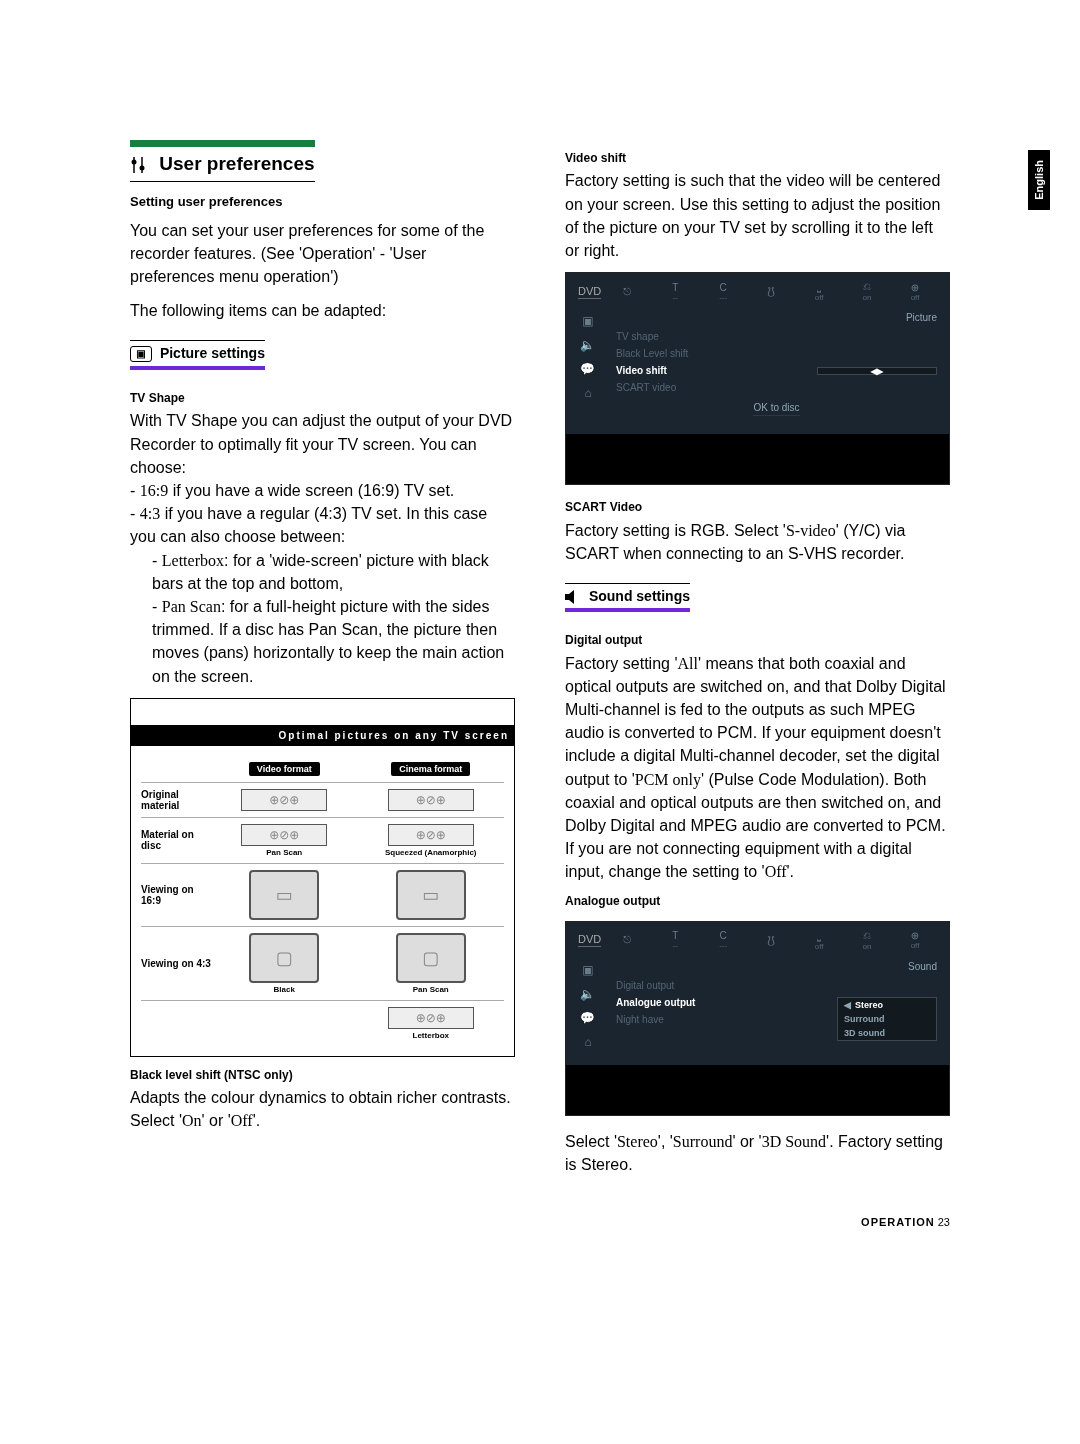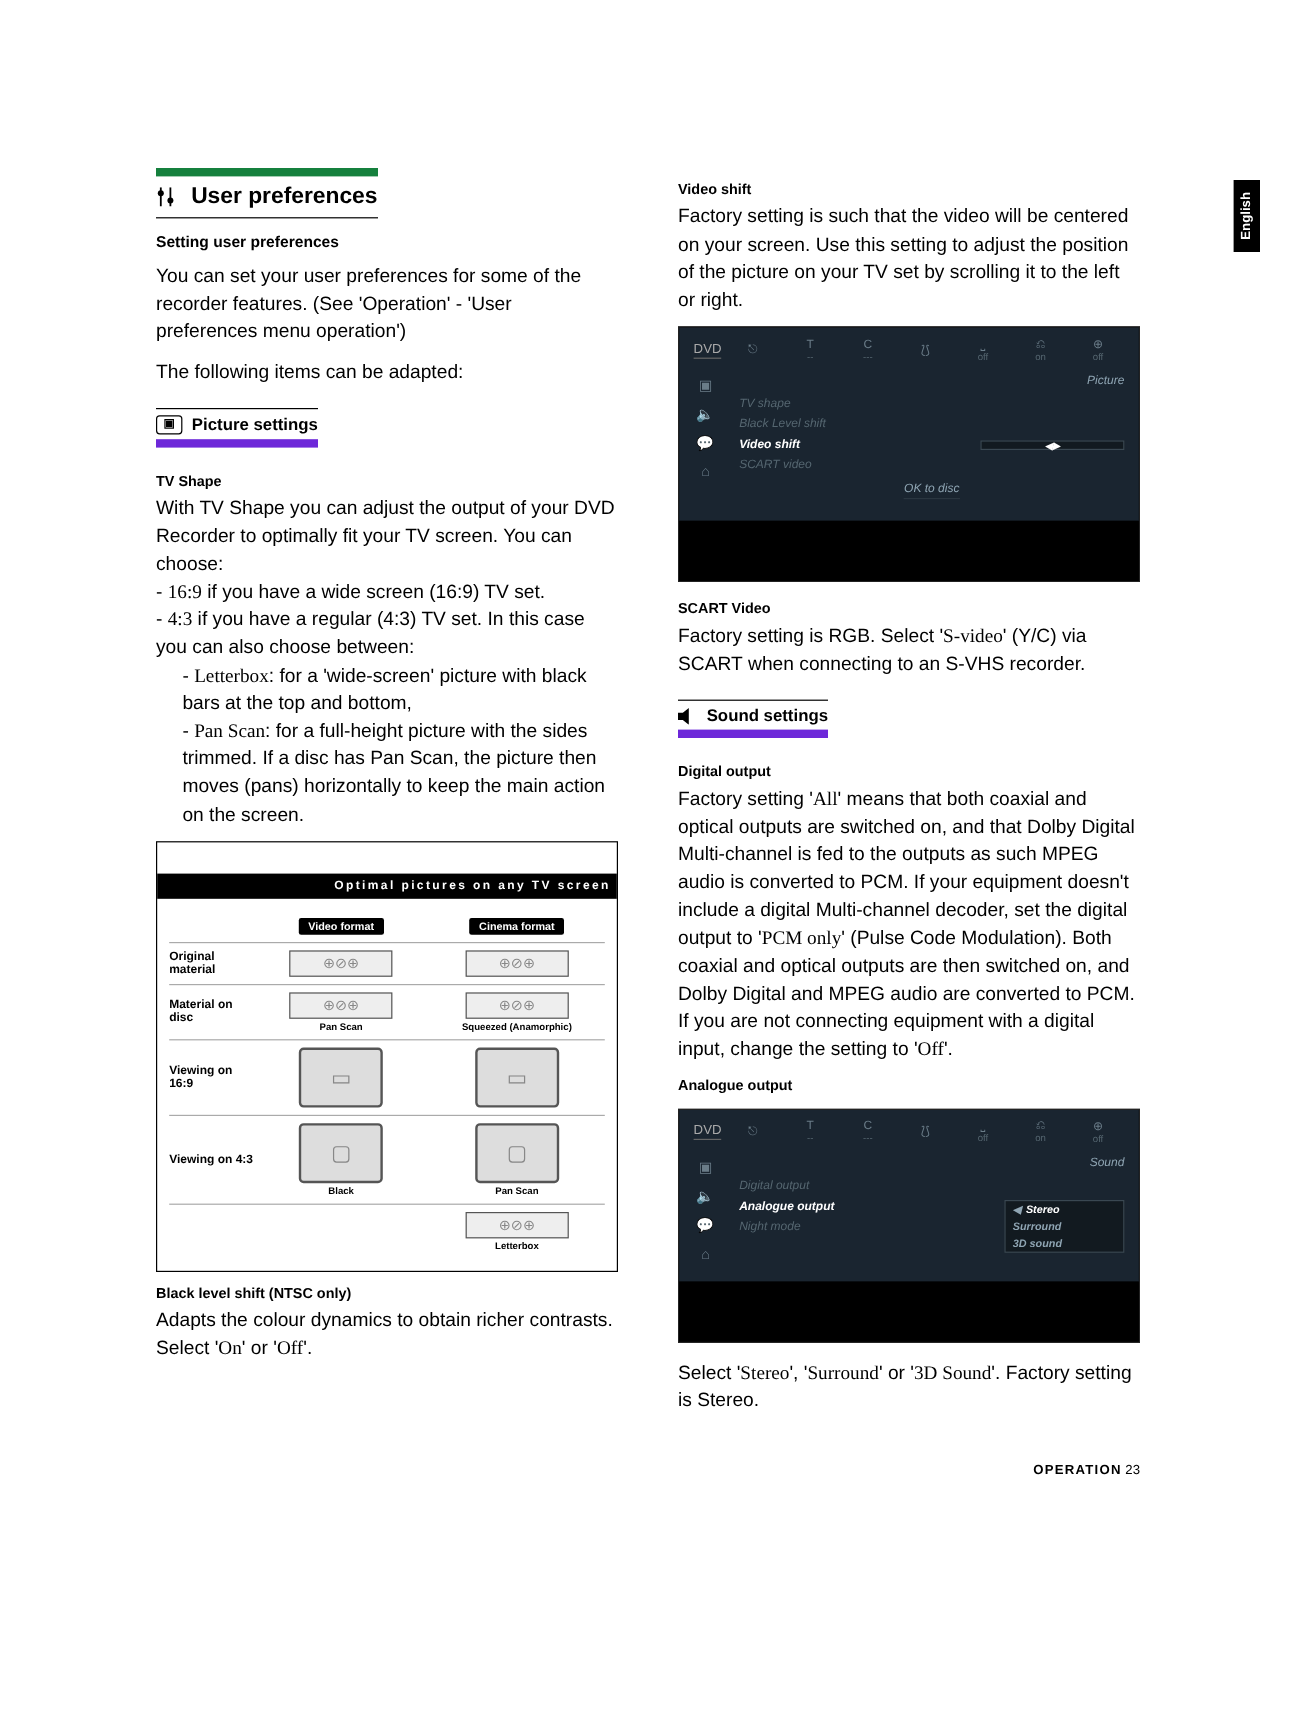--- a/index.html
+++ b/index.html
@@ -5,21 +5,21 @@
   * { box-sizing: border-box; margin: 0; padding: 0; }
   body { background: #fff; font-family: Arial, Helvetica, sans-serif; width: 1080px; margin: 0 auto; color: #000; }
   .page { position: relative; padding: 140px 130px 40px 130px; }
   .lang-tab { position: absolute; right: 30px; top: 150px; background: #000; color: #fff; width: 22px; height: 60px; display: flex; align-items: center; justify-content: center; font-size: 11px; font-weight: bold; }
   .lang-tab span { writing-mode: vertical-rl; transform: rotate(180deg); }
   .columns { display: flex; gap: 50px; }
   .col { flex: 1; }
   h1 { font-size: 19px; font-weight: bold; border-top: 7px solid #15803d; border-bottom: 1px solid #000; padding: 6px 0; display: inline-block; margin-bottom: 12px; }
   .h1-icon { display: inline-block; vertical-align: middle; margin-right: 6px; }
   h2 { font-size: 13px; font-weight: bold; margin-bottom: 10px; }
-  .section-head { font-size: 14px; font-weight: bold; border-top: 1px solid #000; border-bottom: 7px solid #6d28d9; padding: 4px 0; display: inline-block; margin: 8px 0 10px 0; }
+  .section-head { font-size: 14px; font-weight: bold; border-top: 1px solid #000; border-bottom: 4px solid #6d28d9; padding: 4px 0; display: inline-block; margin: 8px 0 10px 0; }
   .icon-box { display: inline-block; border: 1px solid #000; border-radius: 3px; width: 22px; height: 16px; vertical-align: middle; margin-right: 4px; text-align: center; line-height: 14px; font-size: 10px; }
   .spk-icon { display: inline-block; vertical-align: middle; margin-right: 4px; }
   p, li { font-size: 16px; line-height: 1.45; }
   .para { margin-bottom: 10px; }
   .sub { font-size: 12px; font-weight: bold; margin: 10px 0 2px 0; }
   .serif { font-family: Georgia, 'Times New Roman', serif; }
   .sc { font-variant: small-caps; }
   .indent { margin-left: 22px; }
   .diagram { border: 1px solid #000; margin: 10px 0; }
   .diagram-title { background: #000; color: #fff; font-size: 10px; text-align: right; letter-spacing: 2px; padding: 5px; font-weight: bold; margin-top: 26px; }
@@ -35,21 +35,21 @@
 
   .osd { background: #000; border: 1px solid #222; margin: 10px 0 14px 0; }
   .osd-inner { background: #1a2530; margin: 0; padding: 8px; font-size: 10px; color: #9db0bd; }
   .osd-top { display: flex; align-items: center; gap: 4px; margin-bottom: 8px; padding: 0 4px; }
   .osd-top .dvd { color: #aaa; font-size: 11px; border-bottom: 1px solid #666; padding-bottom: 1px; }
   .osd-top .ticon { flex: 1; text-align: center; color: #6a7c88; font-size: 10px; }
   .osd-top .tval { font-size: 8px; color: #556670; }
   .osd-main { display: flex; gap: 10px; padding: 4px 0 8px 0; }
   .osd-side { width: 28px; display: flex; flex-direction: column; gap: 10px; align-items: center; }
   .osd-side .sicon { color: #6a7c88; font-size: 12px; }
-  .osd-content { flex: 1; position: relative; font-style: italic; }
+  .osd-content { flex: 1; position: relative; }
   .osd-tag { position: absolute; right: 4px; top: -2px; color: #8fa5b3; font-size: 10px; }
   .osd-list { margin-top: 14px; }
   .osd-item { color: #556670; padding: 3px 4px; font-size: 10px; }
   .osd-item.sel { color: #fff; font-weight: bold; }
   .osd-slider { float: right; width: 120px; height: 8px; background: #121a20; border: 1px solid #3a4852; position: relative; margin-top: 2px; }
   .osd-slider .knob { position: absolute; left: 50%; top: -1px; transform: translateX(-50%); font-size: 8px; color: #fff; }
   .osd-ok { text-align: center; color: #8fa5b3; margin: 6px 0 2px 0; font-size: 10px; border-bottom: 1px solid #2a3640; padding-bottom: 2px; display: inline-block; }
   .osd-okwrap { text-align: center; }
   .osd-drop { float: right; width: 100px; background: #121a20; border: 1px solid #3a4852; font-size: 9px; }
   .osd-drop .opt { padding: 2px 6px; color: #8fa5b3; }
@@ -249,21 +249,21 @@
               <div class="osd-list">
                 <div class="osd-item">Digital output</div>
                 <div class="osd-item sel">
                   <span>Analogue output</span>
                   <div class="osd-drop">
                     <div class="opt sel"><span class="arrow">◀</span><span>Stereo</span></div>
                     <div class="opt">Surround</div>
                     <div class="opt">3D sound</div>
                   </div>
                 </div>
-                <div class="osd-item">Night mode</div>
+                <div class="osd-item">Night have</div>
               </div>
             </div>
           </div>
         </div>
         <div class="osd-blackbar"></div>
       </div>
 
       <p><span>Select '</span><span class="serif">Stereo</span><span>', '</span><span class="serif">Surround</span><span>' or '</span><span class="serif">3D Sound</span><span>'. Factory setting is Stereo.</span></p>
     </div>
   </div>

